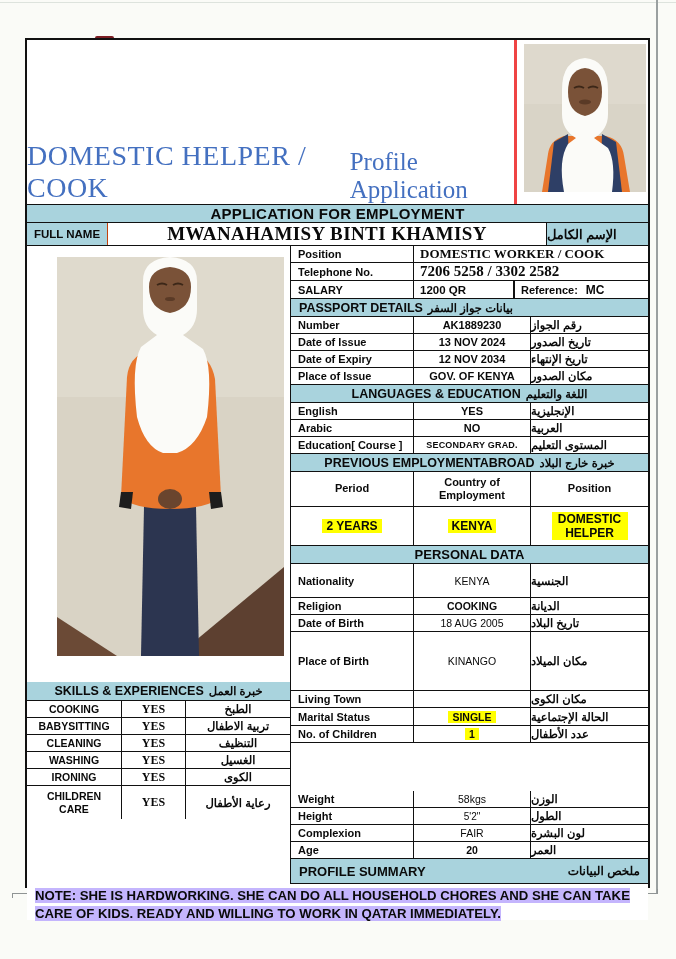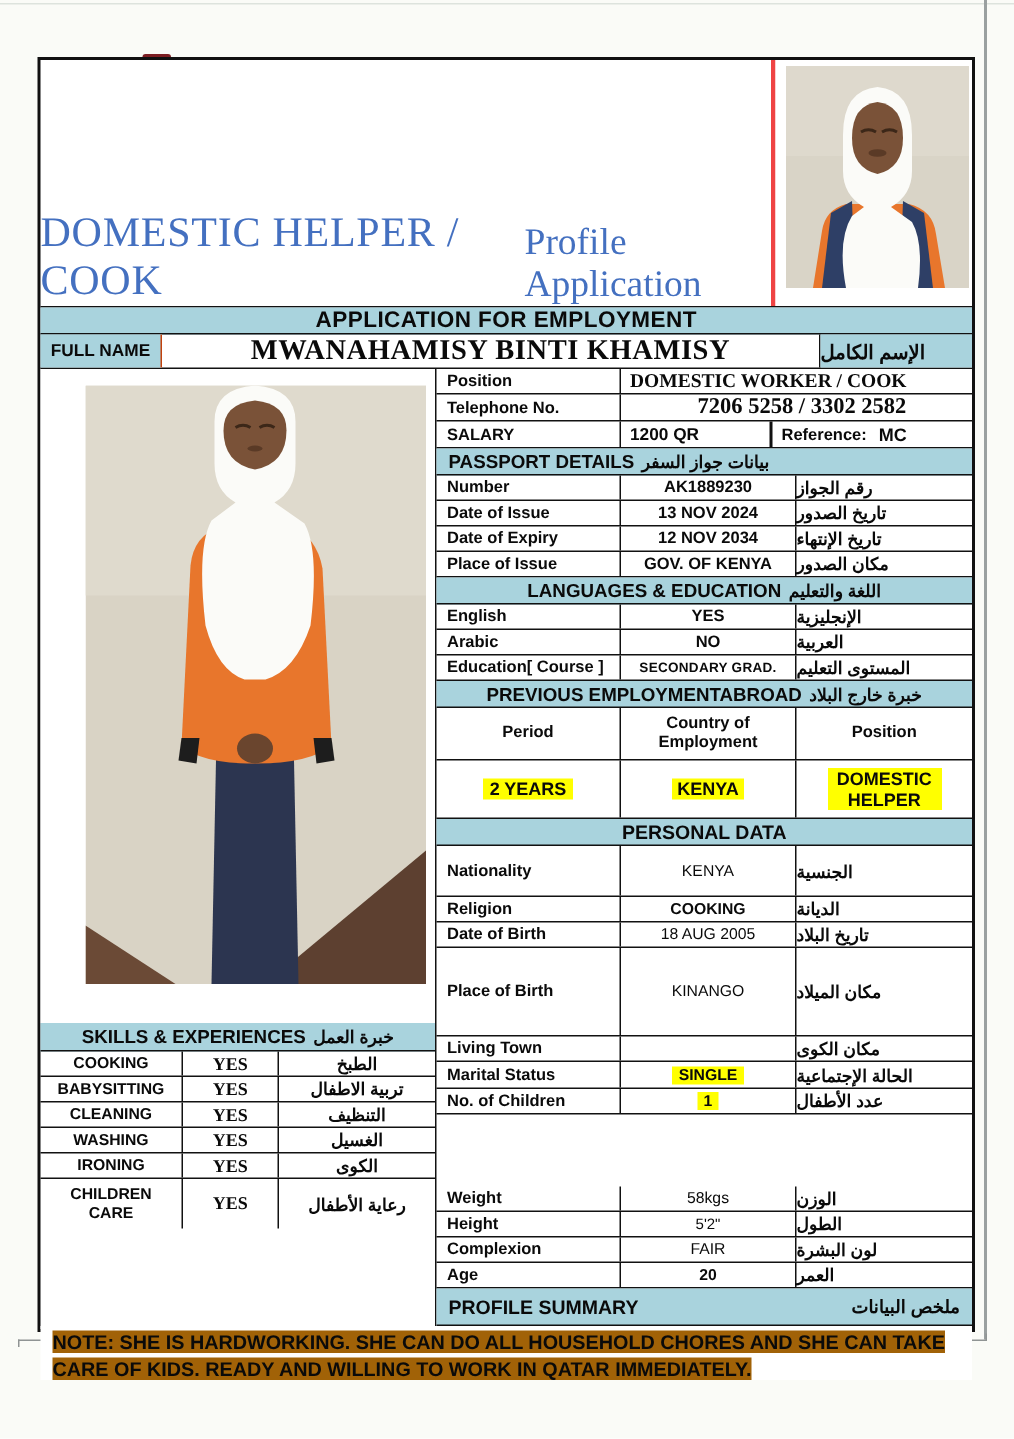--- a/index.html
+++ b/index.html
@@ -81,21 +81,21 @@
   .col3:first-child { width:123px; }
   .col3:last-child { flex:1; border-right:none; }
   .vals-row { height:39px; }
 
   .profile-band { height:25px; display:flex; align-items:center; justify-content:space-between;
                   background:#a9d3dd; font-weight:bold; border-bottom:1px solid #111; padding:0 8px; }
   .profile-band .en { font-size:13px; }
   .profile-band .ar { font-size:12px; direction:rtl; }
 
   .note-row { height:36px; padding:2px 6px 0 8px; background:#fff; }
-  .note-row span { background:#a16207; font-weight:bold; font-size:13.2px; line-height:1.32;
+  .note-row span { background:#c4b5fd; font-weight:bold; font-size:13.2px; line-height:1.32;
                    box-decoration-break:clone; -webkit-box-decoration-break:clone; }
 </style>
 </head>
 <body>
 
 <div class="edge-top"></div>
 <div class="edge-right"></div>
 <div class="edge-bottom"></div>
 <div class="red-mark"></div>
 
@@ -188,21 +188,21 @@
         <div class="sk-ar">رعاية الأطفال</div>
       </div>
     </div>
 
     <div class="right-col">
 
       <div class="r-row" style="height:17px;">
         <div class="r-label">Position</div>
         <div class="r-val-wide" style="font-size:13px;">DOMESTIC WORKER / COOK</div>
       </div>
-      <div class="r-row" style="height:18px;gap:45px;">
+      <div class="r-row" style="height:18px;">
         <div class="r-label">Telephone No.</div>
         <div class="r-val-wide" style="font-size:15px;">7206 5258 / 3302 2582</div>
       </div>
       <div class="r-row" style="height:18px;">
         <div class="r-label">SALARY</div>
         <div class="r-val bold" style="width:100px; justify-content:flex-start; padding-left:6px; font-size:11.5px;">1200 QR</div>
         <div style="flex:1; border-left:1px solid #111; display:flex; align-items:center; padding-left:6px; gap:8px;">
           <span class="bold" style="font-size:11px;">Reference:</span>
           <span class="serifv bold" style="font-size:12px;">MC</span>
         </div>

